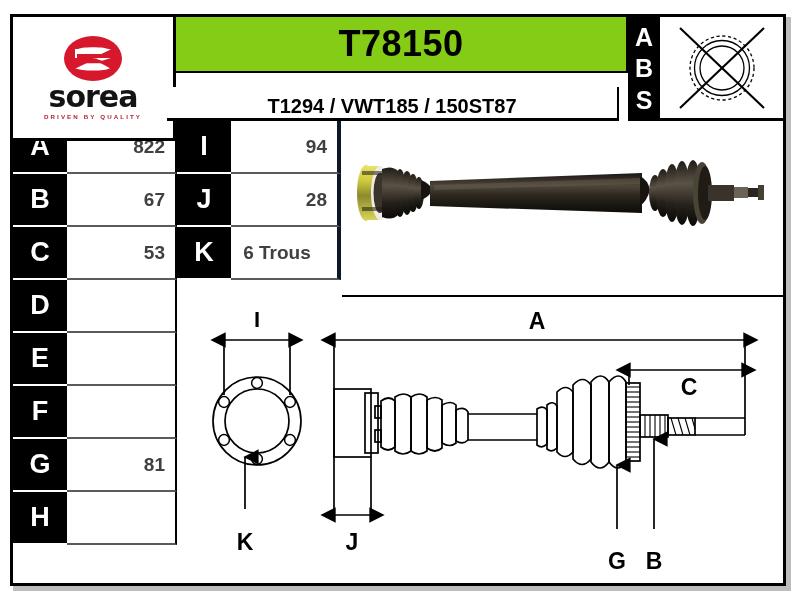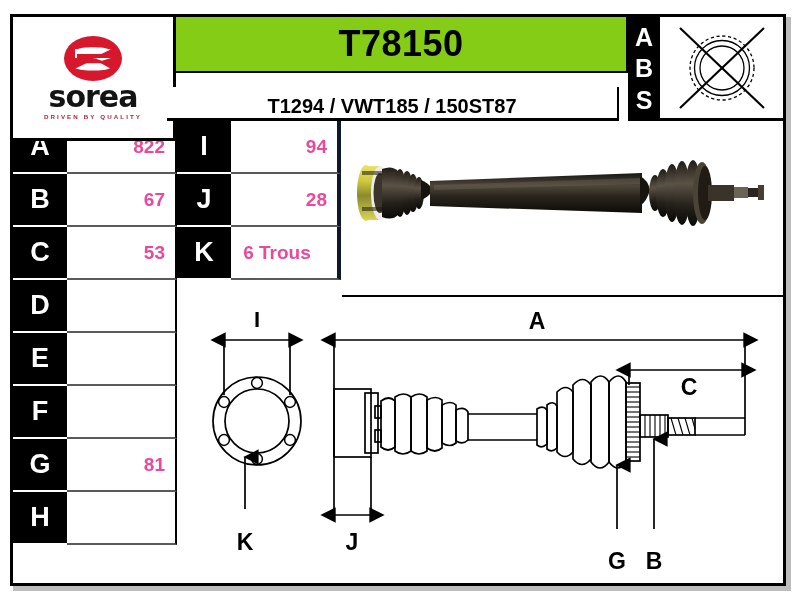--- a/index.html
+++ b/index.html
@@ -69,21 +69,21 @@
   
   .tbl{position:absolute;z-index:3;}
   .row{display:flex;height:53px;box-sizing:border-box;}
   .key{
     width:54px;background:#000;color:#fff;font-weight:bold;font-size:27px;
     display:flex;align-items:center;justify-content:center;
     border-bottom:2px solid #fff;box-sizing:border-box;
     font-family:"Liberation Sans",sans-serif;
   }
   .val{
-    width:110px;background:#fff;color:#ec4899;font-weight:bold;font-size:19px;
+    width:110px;background:#fff;color:#404040;font-weight:bold;font-size:19px;
     display:flex;align-items:center;justify-content:flex-end;
     padding-right:10px;box-sizing:border-box;
     border-bottom:2px solid #5a5a5a;border-right:2px solid #000;
     font-family:"Liberation Sans",sans-serif;
   }
   .val.ctr{justify-content:center;padding-right:14px;}
 
   #tableLeft{left:13px;top:121px;}
   #tableRight{left:177px;top:121px;}
   #tableRight .val{border-right:4px solid #0f172a;}

